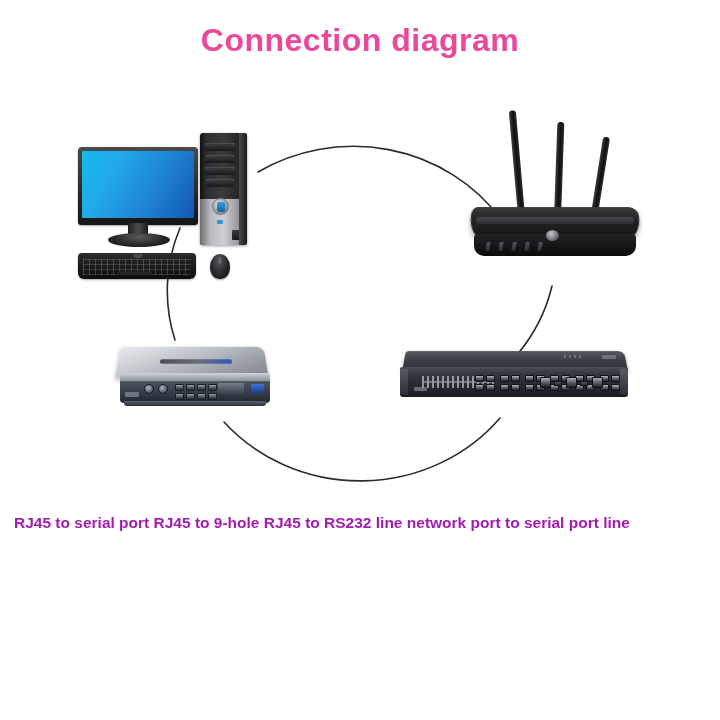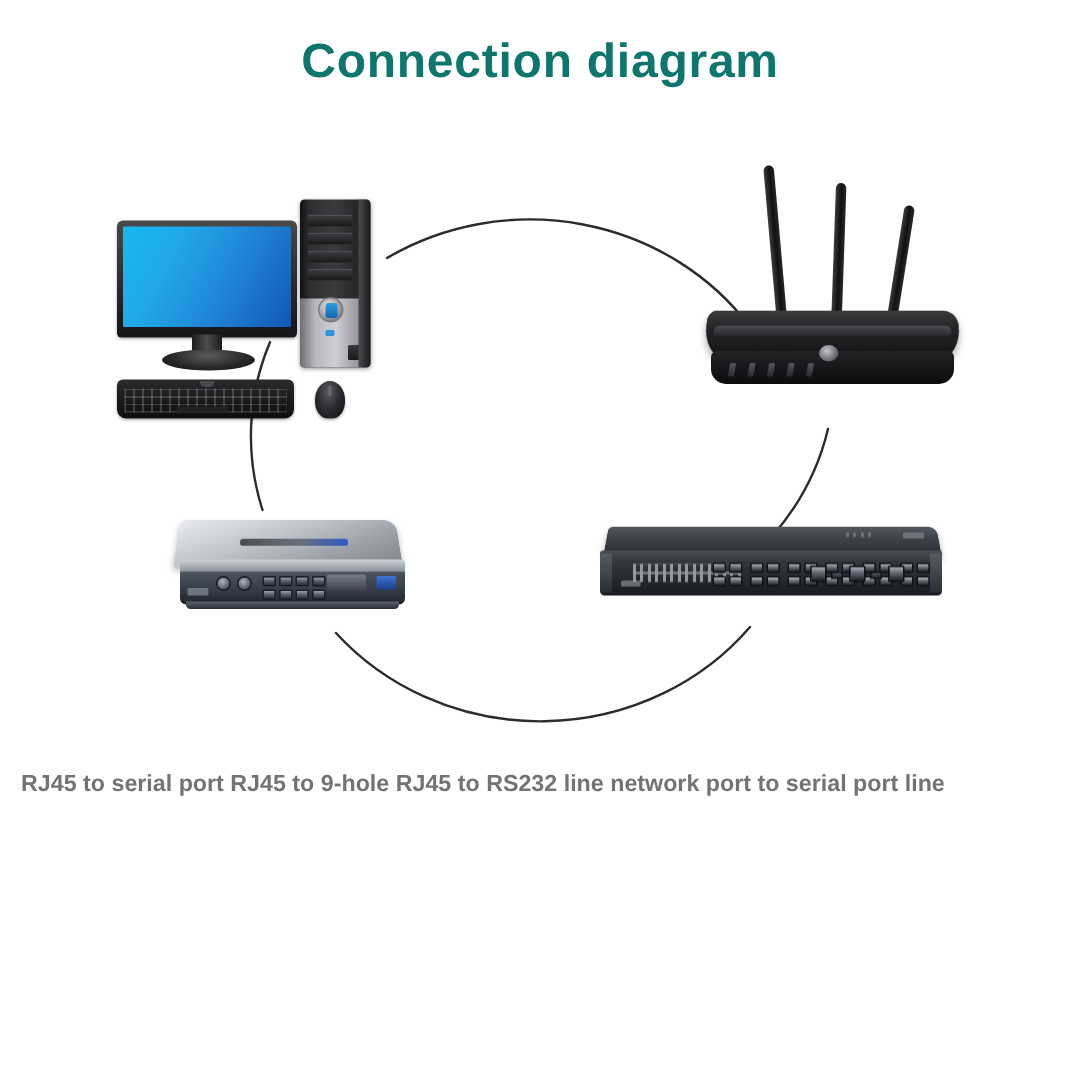--- a/index.html
+++ b/index.html
@@ -19,21 +19,21 @@
   
   .page-title {
     position: absolute;
     top: 22px;
     left: 0;
     width: 720px;
     text-align: center;
     font-size: 32px;
     font-weight: bold;
     letter-spacing: 0.5px;
-    color: #0f766e;
+    color: #ec4899;
   }
 
   
   .diagram-stage {
     position: absolute;
     top: 88px;
     left: 0;
     width: 720px;
     height: 410px;
   }
@@ -309,21 +309,21 @@
   .captions {
     position: absolute;
     left: 14px;
     top: 512px;
     width: 692px;
   }
   .caption {
     font-size: 15.5px;
     font-weight: bold;
     line-height: 1.42;
-    color: #737373;
+    color: #a21caf;
   }
   .caption + .caption { margin-top: 22px; }
 </style>
 </head>
 <body>
 
 <div class="page-title">Connection diagram</div>
 
 <div class="diagram-stage">
 

